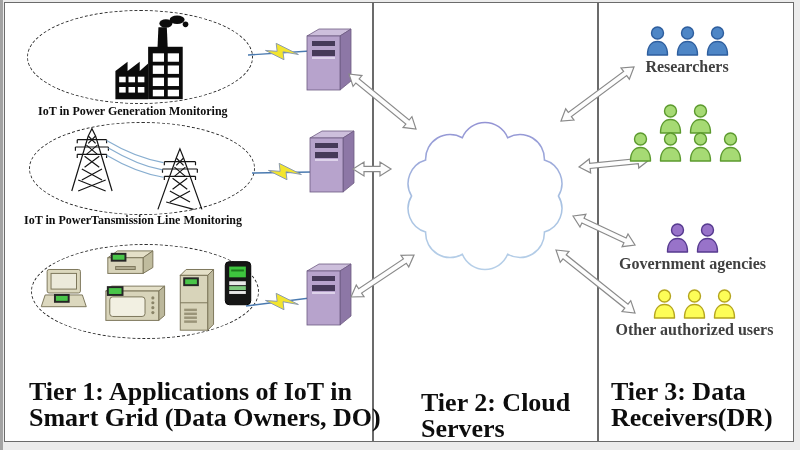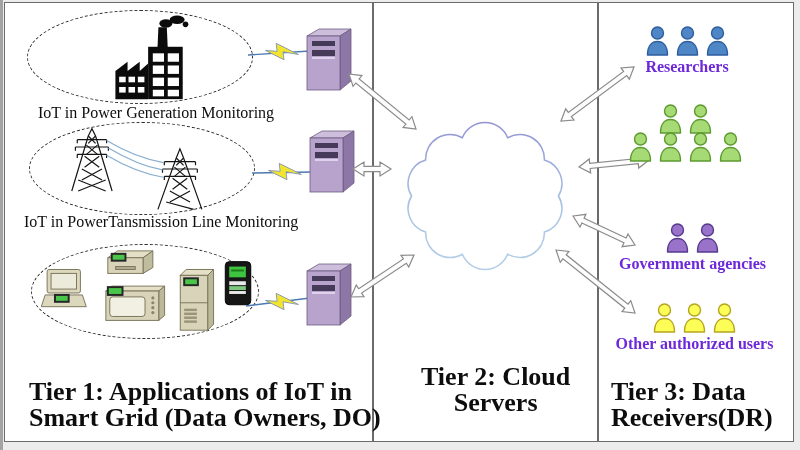--- a/index.html
+++ b/index.html
@@ -2,27 +2,27 @@
 <html><head>
 <meta charset="utf-8">
 <style>
   html,body{margin:0;padding:0;width:800px;height:450px;overflow:hidden;background:#ececec;}
   .stage{position:relative;width:800px;height:450px;font-family:"Liberation Serif","DejaVu Serif",serif;}
   .left-edge{position:absolute;left:0;top:0;width:3px;height:450px;background:#a3a3a3;}
   .panel{position:absolute;left:4px;top:2px;width:790px;height:440px;background:#ffffff;border:1.6px solid #6b6b6b;box-sizing:border-box;}
   .vline{position:absolute;top:2px;height:440px;width:1.6px;background:#6b6b6b;}
   .v1{left:372px;} .v2{left:597px;}
   .app-ellipse{position:absolute;border:1.6px dashed #2a2a2a;border-radius:50%;box-sizing:border-box;}
-  .lbl{position:absolute;font-weight:400;font-size:16px;color:#0d0d0d;white-space:nowrap;}
+  .lbl{position:absolute;font-weight:700;font-size:12px;color:#0d0d0d;white-space:nowrap;}
   .tier-title{position:absolute;font-weight:700;font-size:26px;line-height:26px;color:#0d0d0d;white-space:nowrap;}
   .abs{position:absolute;}
   .rgroup{position:absolute;display:flex;flex-direction:column;align-items:center;}
   .prow{display:flex;gap:3px;}
   .prow:not(:first-child){margin-top:-3px;}
-  .glabel{font-weight:700;font-size:16px;color:#6d28d9;margin-top:2px;white-space:nowrap;}
+  .glabel{font-weight:700;font-size:16px;color:#404040;margin-top:2px;white-space:nowrap;}
   svg{display:block;}
 </style>
 </head>
 <body>
 
 <div class="stage">
   <div class="left-edge"></div>
   <div class="panel"></div>
   <div class="vline v1"></div>
   <div class="vline v2"></div>
@@ -186,21 +186,21 @@
     <defs>
       <linearGradient id="cg" x1="0" y1="0" x2="0" y2="1">
         <stop offset="0" stop-color="#9393d4"></stop>
           <stop offset="0.55" stop-color="#a8c2e2"></stop>
           <stop offset="1" stop-color="#b6cfe8"></stop>
       </linearGradient>
     </defs>
     <path d="M172,84 A24,24 0 0 1 158.2,119.3 A24,24 0 0 1 122.2,141.1 A24,24 0 0 1 77.8,141.1 A24,24 0 0 1 41.8,119.3 A24,24 0 0 1 28,84 A24,24 0 0 1 41.8,48.7 A24,24 0 0 1 77.8,26.9 A24,24 0 0 1 122.2,26.9 A24,24 0 0 1 158.2,48.7 A24,24 0 0 1 172,84 Z" fill="#ffffff" stroke="url(#cg)" stroke-width="1.5"></path>
   </svg>
 
-  <div class="tier-title" style="left:421px;top:364px;text-align:center;">
+  <div class="tier-title" style="left:421px;top:390px;">
     <div>Tier 2: Cloud</div>
     <div>Servers</div>
   </div>
 
   <svg id="arrow-layer" width="800" height="450" viewBox="0 0 800 450" style="position:absolute;left:0;top:0;pointer-events:none;">
       <g transform="translate(349 74) rotate(39.38241940987317)">
         <polygon points="0,0 11,-7 11,-2.6 75.68333173107735,-2.6 75.68333173107735,-7 86.68333173107735,0 75.68333173107735,7 75.68333173107735,2.6 11,2.6 11,7" fill="#fdfdfd" stroke="#8a8a8a" stroke-width="1.2"></polygon>
       </g>
       <g transform="translate(353 169) rotate(0)">
         <polygon points="0,0 11,-7 11,-2.6 27,-2.6 27,-7 38,0 27,7 27,2.6 11,2.6 11,7" fill="#fdfdfd" stroke="#8a8a8a" stroke-width="1.2"></polygon>
@@ -303,21 +303,21 @@
           <span class="person">
             <svg width="27" height="31" viewBox="0 0 27 31">
               <circle cx="13.5" cy="8" r="6" fill="#9873c9" stroke="#563a8f" stroke-width="1.4"></circle>
               <path d="M3.5,30 C3.5,20.5 8,16.5 13.5,16.5 C19,16.5 23.5,20.5 23.5,30 Z" fill="#9873c9" stroke="#563a8f" stroke-width="1.4" stroke-linejoin="round"></path>
             </svg>
           </span>
         </div>
       </div>
     <div class="glabel">Government agencies</div>
   </div>
-  <div class="rgroup" style="left:602px;top:302px;width:185px;justify-content:flex-end;">
+  <div class="rgroup" style="left:602px;top:288px;width:185px;justify-content:flex-end;">
     <div>
         <div class="prow">
           <span class="person">
             <svg width="27" height="31" viewBox="0 0 27 31">
               <circle cx="13.5" cy="8" r="6" fill="#fdfd57" stroke="#b5a51e" stroke-width="1.4"></circle>
               <path d="M3.5,30 C3.5,20.5 8,16.5 13.5,16.5 C19,16.5 23.5,20.5 23.5,30 Z" fill="#fdfd57" stroke="#b5a51e" stroke-width="1.4" stroke-linejoin="round"></path>
             </svg>
           </span>
           <span class="person">
             <svg width="27" height="31" viewBox="0 0 27 31">

